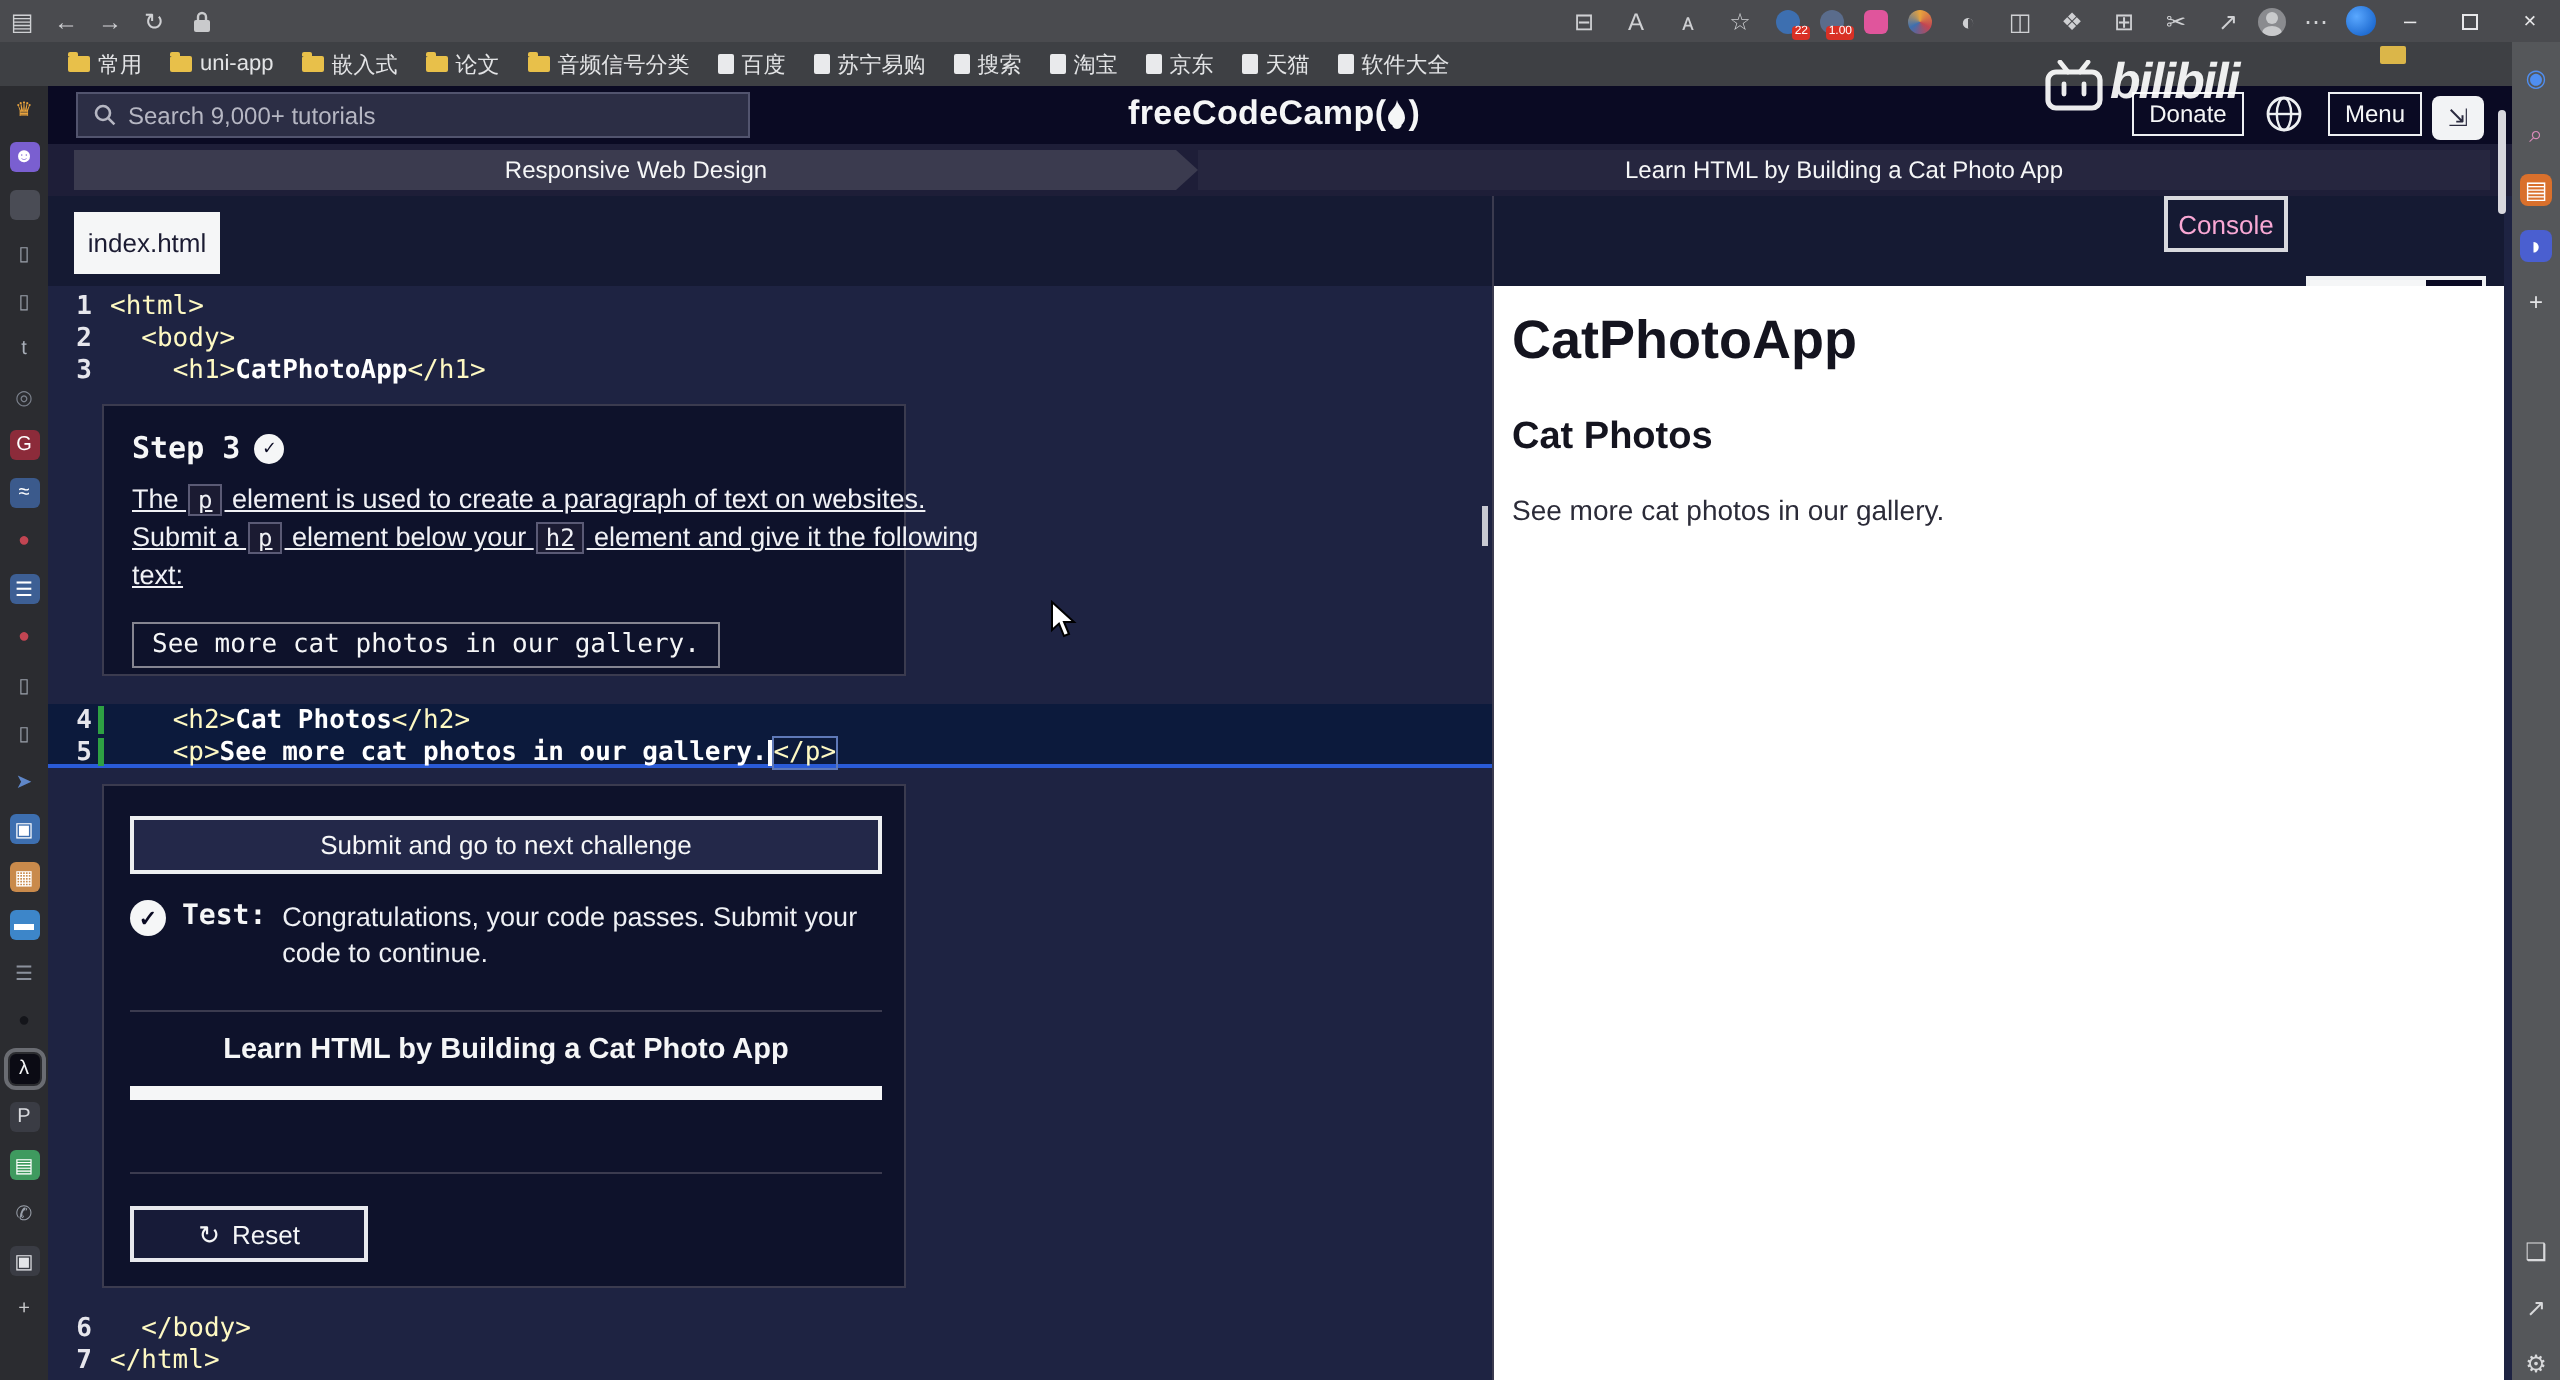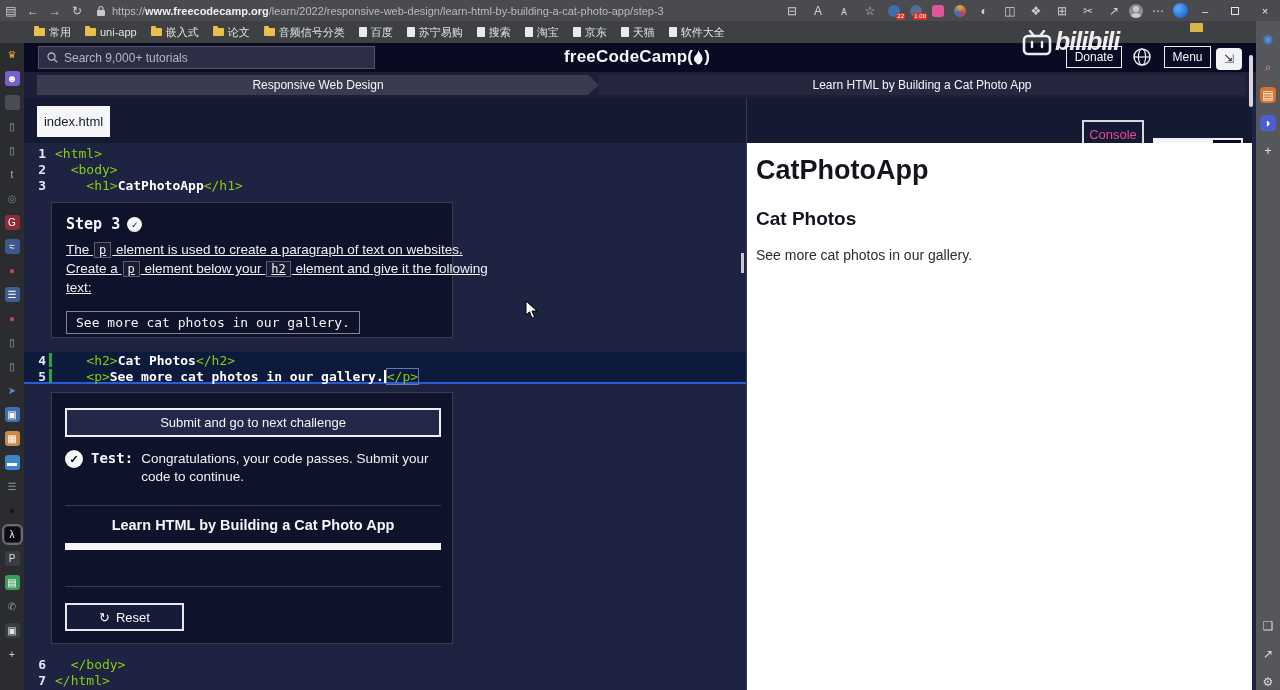--- a/index.html
+++ b/index.html
@@ -75,21 +75,21 @@
 
   
   .codeblock { position:absolute; left:0; width:722px; font-family:"DejaVu Sans Mono", monospace;
                font-size:13px; color:#f4f4f6; }
   .code-line { display:flex; align-items:center; height:16px; white-space:pre; padding-left:12px; }
   .code-line.hl { background:#0c1a3c; }
   .code-line.blueline { box-shadow:inset 0 -2px 0 #2a5bd7; }
   .ln { width:10px; text-align:right; margin-right:3px; color:#e6e6ec; font-weight:bold; flex:0 0 auto; }
   .mark { width:3px; height:14px; margin-right:3px; flex:0 0 auto; }
   .mark.on { background:#2ea043; }
-  .tok-tag { color:#84cc16; }
+  .tok-tag { color:#fef9c3; }
   .tok-txt { color:#ffffff; font-weight:bold; }
   .caret { display:inline-block; width:2px; height:13px; background:#fff; vertical-align:-2px; }
   .tok-box { border:1px solid #5f79b8; }
 
   
   .panel { position:absolute; left:27px; width:402px; background:#0e122b; border:1px solid #3b3b4f; }
   #step-panel { top:104px; height:136px; }
   #step-title { position:absolute; left:14px; top:12px; color:#f5f6f7; font-weight:bold; font-size:15px;
                 font-family:"DejaVu Sans Mono", monospace; display:flex; align-items:center; gap:7px; }
   .check-circle { border-radius:50%; background:#f5f6f7; color:#0a0a23; font-weight:bold;
@@ -114,22 +114,22 @@
                   font-weight:bold; font-size:14.5px; }
   #progress-track { position:absolute; left:13px; top:150px; width:376px; height:7px; background:#3b3b4f; }
   #progress-fill { height:7px; background:#f5f6f7; }
   #progress-text { position:absolute; left:0; top:164px; width:402px; text-align:center; color:#d9dade; font-size:11px; }
   #reset-btn { position:absolute; left:13px; top:210px; width:119px; height:28px; background:#171b38;
                border:2px solid #e8e9ee; color:#f5f6f7; font-size:13px;
                display:flex; align-items:center; justify-content:center; gap:6px; }
 
   
   #preview-header { position:absolute; left:723px; top:0; width:505px; height:45px; background:#151a33; }
-  #console-btn { position:absolute; left:335px; top:22px; width:62px; height:28px; border:2px solid #d8d9de;
-                 color:#ec4899; font-size:13px; background:transparent;
+  #console-btn { position:absolute; left:335px; top:0; width:62px; height:28px; border:2px solid #d8d9de;
+                 color:#f9a8d4; font-size:13px; background:transparent;
                  display:flex; align-items:center; justify-content:center; }
   #preview-group { position:absolute; left:406px; top:10px; height:28px; display:flex; border:2px solid #eef0f2;margin-top:30px; }
   #preview-btn { width:58px; background:#f5f6f7; color:#1b1b32; font-size:13px;
                  display:flex; align-items:center; justify-content:center; }
   #preview-ico { width:28px; background:#0a0a23; color:#f5f6f7; display:flex; align-items:center; justify-content:center; }
   #preview-body { position:absolute; left:723px; top:45px; width:505px; height:547px; background:#ffffff;
                   padding:10px 9px; color:#14141f; }
   #pv-h1 { font-size:27px; font-weight:bold; margin-top:2px; }
   #pv-h2 { font-size:19px; font-weight:bold; margin-top:22px; }
   #pv-p  { font-size:14px; margin-top:17px; color:#2b2b38; }
@@ -151,21 +151,20 @@
 
 <div id="toolbar" class="abs">
   <span class="tb-ico">▤</span>
   <span class="tb-ico">←</span>
   <span class="tb-ico">→</span>
   <span class="tb-ico">↻</span>
   <svg width="10" height="12" viewBox="0 0 10 12" style="margin-left:8px">
     <rect x="1" y="5" width="8" height="6" rx="1" fill="#c9cacc"></rect>
     <path d="M3 5 V3.5 a2 2 0 0 1 4 0 V5" fill="none" stroke="#c9cacc" stroke-width="1.2"></path>
   </svg>
-  <span id="url-text"><span>https://</span><b>www.freecodecamp.org</b><span>/learn/2022/responsive-web-design/learn-html-by-building-a-cat-photo-app/step-3</span></span>
   <div id="tb-right">
     <span class="tb-ico">⊟</span>
     <span class="tb-ico">A</span>
     <span class="tb-ico">ᴀ</span>
     <span class="tb-ico">☆</span>
     <span class="ext">
         <span class="dot" style="background:#3d6fb0"></span>
         <span class="badge">22</span>
       </span>
     <span class="ext">
@@ -328,21 +327,21 @@
         <div class="code-line"><span class="ln">2</span><span class="mark"></span><span class="">  </span><span class="tok-tag">&lt;body&gt;</span></div>
         <div class="code-line"><span class="ln">3</span><span class="mark"></span><span class="">    </span><span class="tok-tag">&lt;h1&gt;</span><span class="tok-txt">CatPhotoApp</span><span class="tok-tag">&lt;/h1&gt;</span></div>
       </div>
 
     <div class="panel" id="step-panel">
       <div id="step-title">
         <span>Step 3</span>
         <span class="check-circle cc-sm">✓</span>
       </div>
       <div class="rich" style="top:39px"><span>The </span><code>p</code><span> element is used to create a paragraph of text on websites.</span></div>
-      <div class="rich" style="top:58px"><span>Create a </span><code>p</code><span> element below your </span><code>h2</code><span> element and give it the following</span></div>
+      <div class="rich" style="top:58px"><span>Submit a </span><code>p</code><span> element below your </span><code>h2</code><span> element and give it the following</span></div>
       <div class="rich" style="top:77px"><span>text:</span></div>
       <div id="step-code">See more cat photos in our gallery.</div>
     </div>
 
     <div class="codeblock" style="top:254px">
         <div class="code-line hl"><span class="ln">4</span><span class="mark on"></span><span class="">    </span><span class="tok-tag">&lt;h2&gt;</span><span class="tok-txt">Cat Photos</span><span class="tok-tag">&lt;/h2&gt;</span></div>
         <div class="code-line hl blueline"><span class="ln">5</span><span class="mark on"></span><span class="">    </span><span class="tok-tag">&lt;p&gt;</span><span class="tok-txt">See more cat photos in our gallery.</span><span class="caret"></span><span class="tok-tag tok-box">&lt;/p&gt;</span></div>
       </div>
 
     <div class="panel" id="test-panel">

